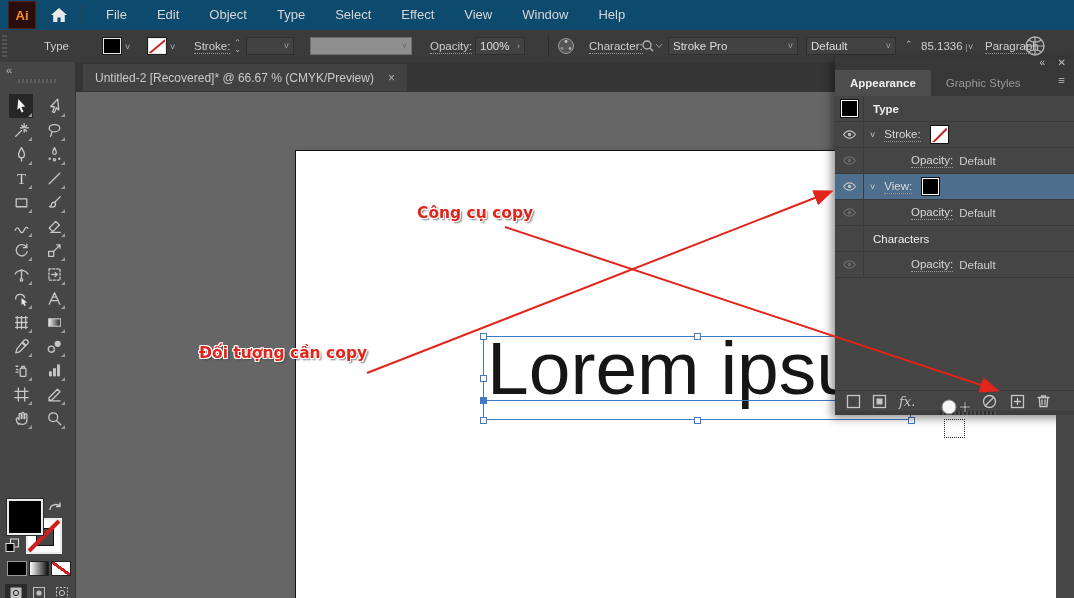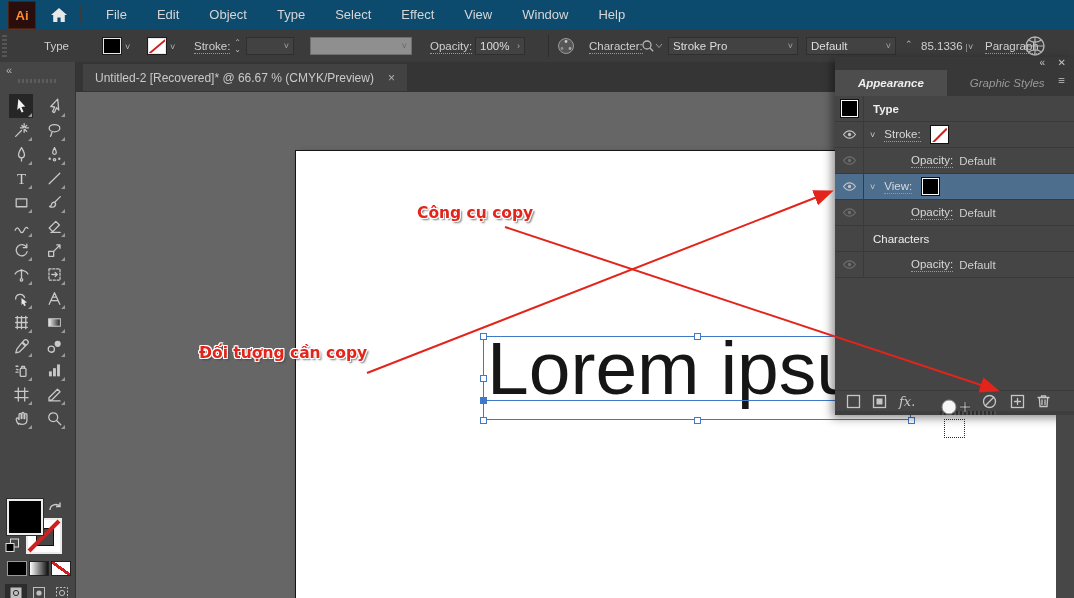--- a/index.html
+++ b/index.html
@@ -77,21 +77,21 @@
           box-sizing:border-box;z-index:2;}
   .handle.fill{background:#3f7ac8;}
   #baseline{position:absolute;left:483px;top:400px;width:428px;height:1px;background:#3f7ac8;z-index:2;}
 
   
   #panel{position:absolute;left:835px;top:57px;width:239px;height:358px;background:#454545;
          z-index:3;box-shadow:-3px 3px 9px rgba(0,0,0,.45);font-size:11.5px;color:#d8d8d8;}
   #panel-strip{position:absolute;left:0;top:0;width:239px;height:13px;background:#383838;}
   #panel-strip .pctl{position:absolute;top:0px;color:#c2c2c2;font-size:10px;}
   #panel-tabs{position:absolute;left:0;top:13px;width:239px;height:26px;background:#383838;display:flex;}
-  .ptab{padding:0 23px;line-height:26px;font-size:11.5px;font-style:italic;}
+  .ptab{padding:0 15px;line-height:26px;font-size:11.5px;}
   .ptab.active{background:#4d4d4d;color:#efefef;font-weight:bold;}
   .ptab.inactive{color:#999;}
   #panel-menu-icon{position:absolute;right:9px;top:17px;color:#c5c5c5;}
   #panel-rows{position:absolute;left:0;top:39px;width:239px;}
   .prow{position:relative;height:25px;border-bottom:1px solid #3a3a3a;display:flex;align-items:center;}
   .prow .eyecol{width:28px;height:25px;border-right:1px solid #3a3a3a;display:flex;
                 align-items:center;justify-content:center;flex:none;}
   .prow.hl{background:#4e6e8e;}
   .prow .chev{color:#cfcfcf;font-size:9px;margin-left:6px;}
   .prow .plabel{margin-left:9px;}

